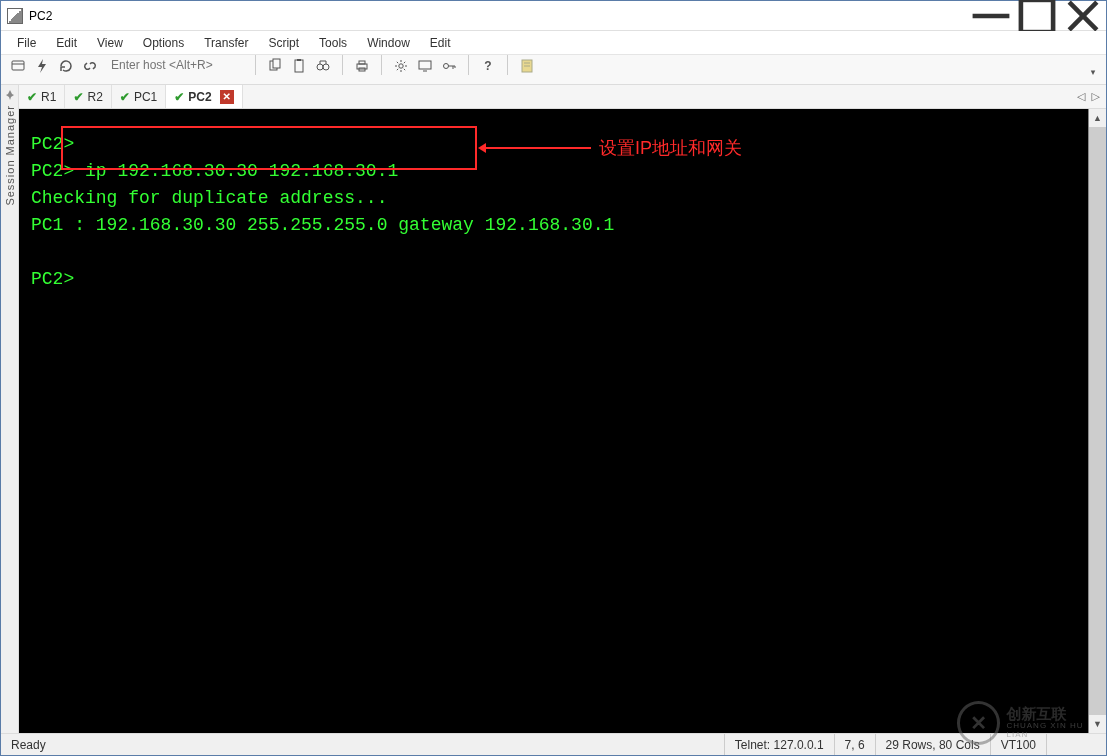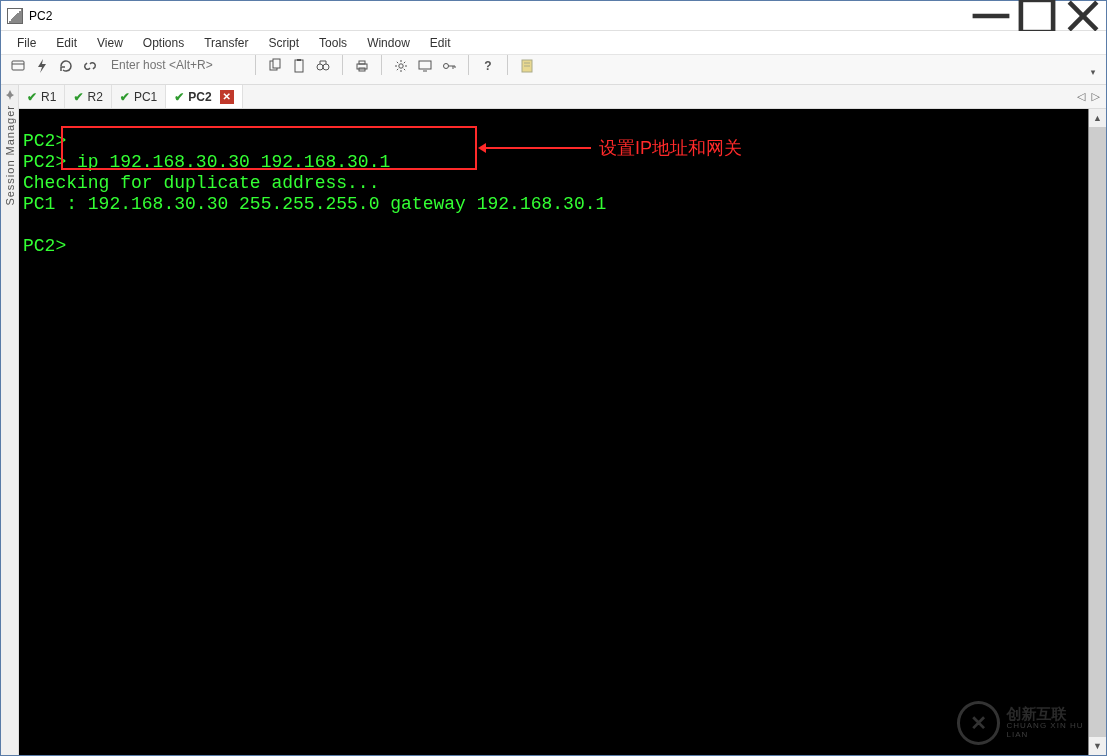--- a/index.html
+++ b/index.html
@@ -175,24 +175,24 @@
   }
   .terminal-wrap {
     flex:1;
     background:#000;
     position:relative;
     overflow:hidden;
   }
   .terminal {
     position:absolute;
     inset:0 18px 0 0;
-    padding: 22px 8px 8px 4px;
+    padding: 22px 8px 8px 12px;
     font-family: "Consolas", "Courier New", monospace;
     font-size: 18px;
-    line-height: 21px;
+    line-height: 27px;
     color: #33ff33;
     white-space: pre;
   }
   .term-scroll {
     position:absolute;
     right:0; top:0; bottom:0;
     width:18px;
     background:#f0f0f0;
     border-left:1px solid #888;
     display:flex;
@@ -455,20 +455,29 @@
           <div class="arr">▲</div>
           <div class="track">
               <div class="thumb"></div>
             </div>
           <div class="arr">▼</div>
         </div>
       </div>
     </div>
   </div>
 
+  <div class="statusbar">
+    <div class="cell first">Ready</div>
+    <div class="grow"></div>
+    <div class="cell">Telnet: 127.0.0.1</div>
+    <div class="cell">7,   6</div>
+    <div class="cell">29 Rows, 80 Cols</div>
+    <div class="cell">VT100</div>
+    <div class="cell" style="width:60px"></div>
+  </div>
 </div>
 
 <div class="watermark">
   <div class="wm-logo">✕</div>
   <div class="wm-text">
     <div class="wm-cn">创新互联</div>
     <div class="wm-py">CHUANG XIN HU LIAN</div>
   </div>
 </div>
 

